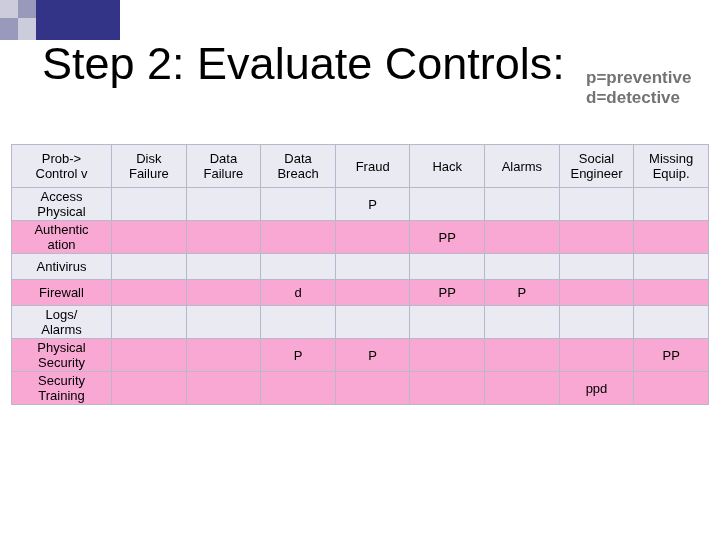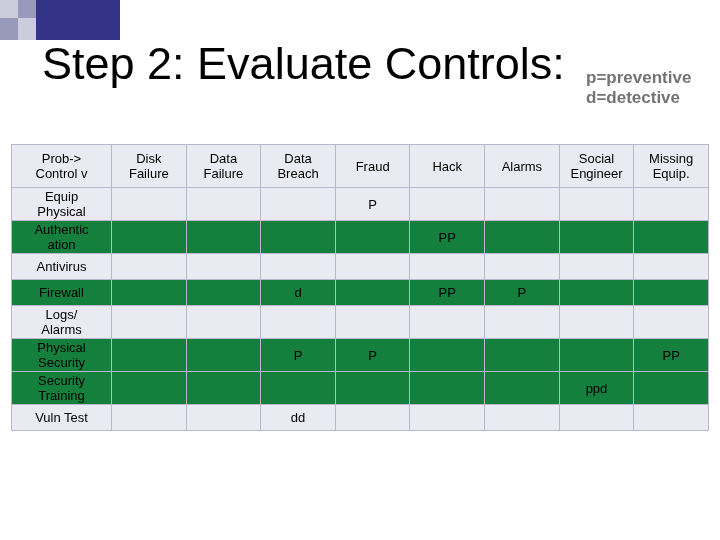--- a/index.html
+++ b/index.html
@@ -81,21 +81,21 @@
   }
   thead td {
     background: #eaeaf2;
     height: 40px;
   }
   tbody td {
     background: #eaeaf2;
     height: 23px;
   }
   tbody tr.alt td {
-    background: #15803d;
+    background: #f9a8d4;
   }
   td.rowhead {
     text-align: center;
   }
   td.mark {
     font-weight: bold;
     font-size: 12px;
   }
   .col0 { width: 100px; }
   .colx { width: 74.6px; }
@@ -171,21 +171,21 @@
         <td>
           <div>Missing</div>
           <div>Equip.</div>
         </td>
       </tr>
     </thead>
     <tbody>
 
       <tr>
         <td class="rowhead">
-          <div>Equip</div>
+          <div>Access</div>
           <div>Physical</div>
         </td>
         <td class="mark"></td>
         <td class="mark"></td>
         <td class="mark"></td>
         <td class="mark">P</td>
         <td class="mark"></td>
         <td class="mark"></td>
         <td class="mark"></td>
         <td class="mark"></td>
@@ -273,30 +273,17 @@
         <td class="mark"></td>
         <td class="mark"></td>
         <td class="mark"></td>
         <td class="mark"></td>
         <td class="mark"></td>
         <td class="mark"></td>
         <td class="mark">ppd</td>
         <td class="mark"></td>
       </tr>
 
-      <tr>
-        <td class="rowhead">
-          <div>Vuln Test</div>
-        </td>
-        <td class="mark"></td>
-        <td class="mark"></td>
-        <td class="mark">dd</td>
-        <td class="mark"></td>
-        <td class="mark"></td>
-        <td class="mark"></td>
-        <td class="mark"></td>
-        <td class="mark"></td>
-      </tr>
 
     </tbody>
   </table>
 
 </div>
 
 </body></html>

